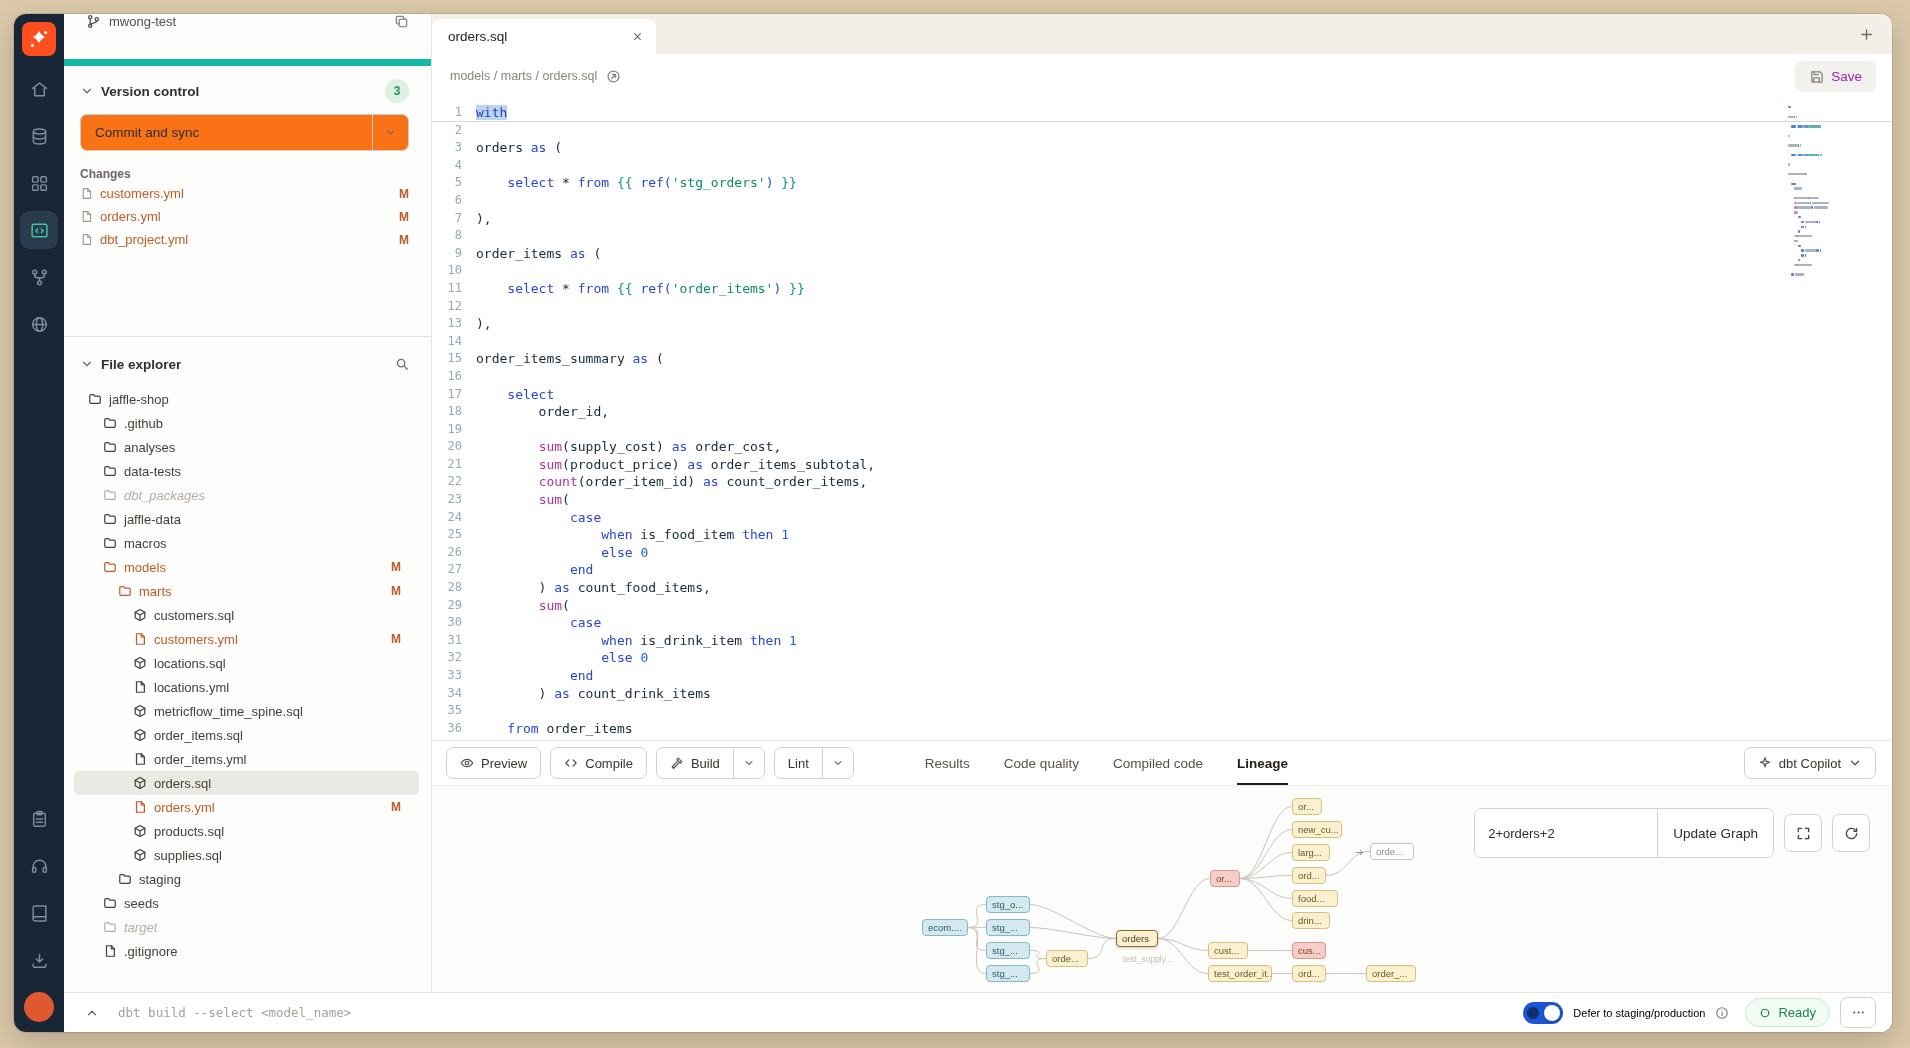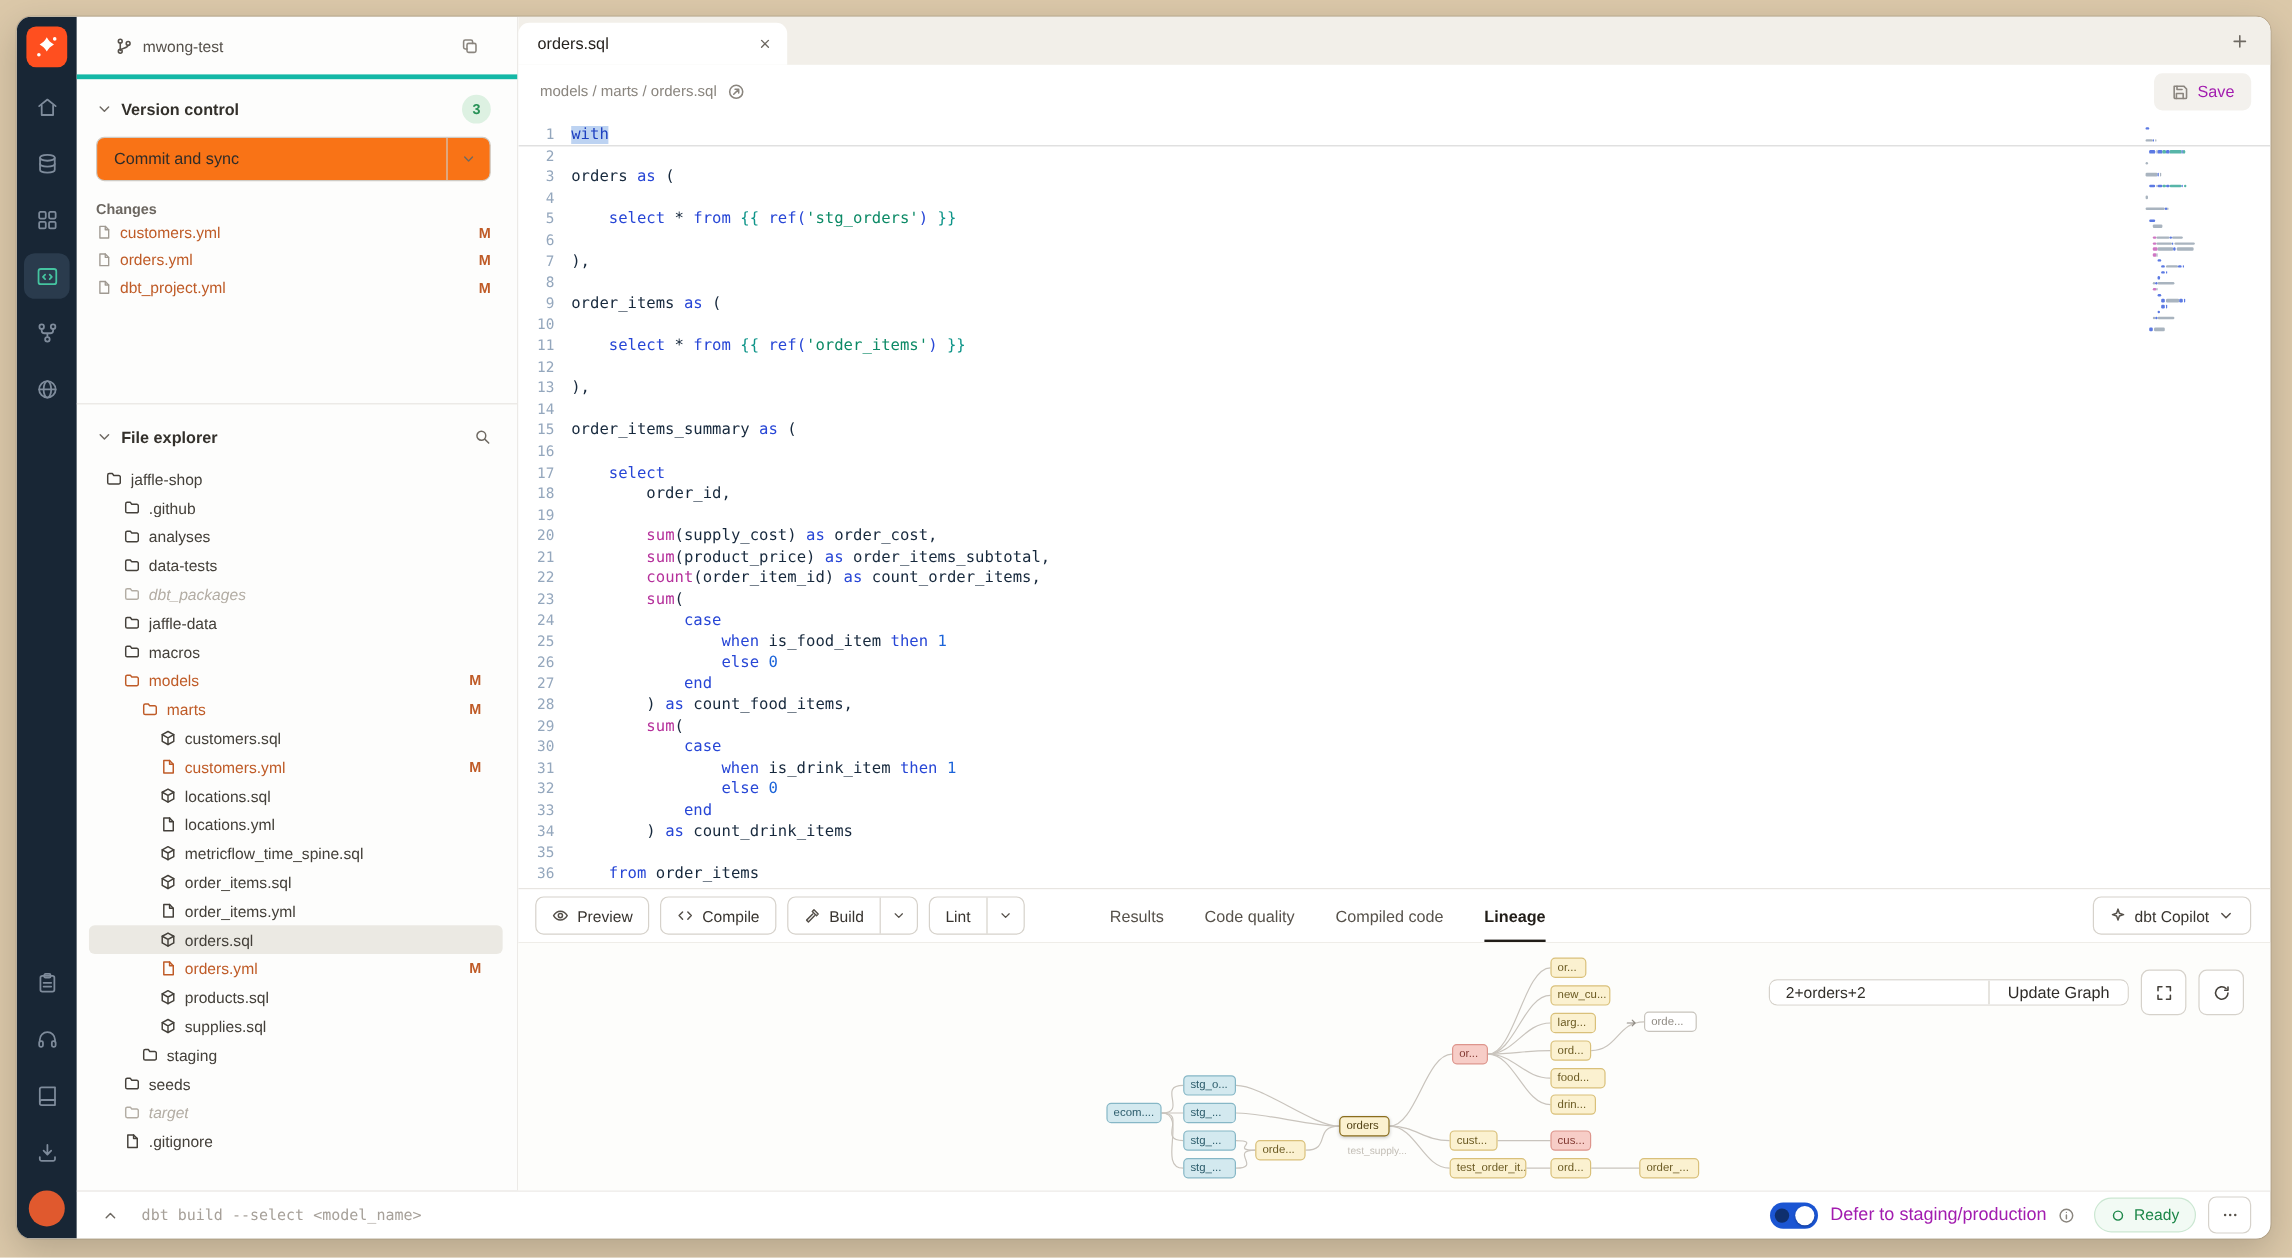--- a/index.html
+++ b/index.html
@@ -19,21 +19,21 @@
   .rail-btn svg { width:19px; height:19px; }
   .rail-btn.active { background:#2a3b4d; color:#45c4a0; }
   .rail-spacer { flex:1; }
   .avatar { width:30px; height:30px; border-radius:50%; background:#e0592e; margin-top:4px; flex:none; }
 
   .content { flex:1; display:flex; flex-direction:column; min-width:0; }
   .content-top { flex:1; display:flex; min-height:0; }
 
   
   .sidebar { width:368px; flex:none; background:#fdfdfc; border-right:1px solid #e8e5e1; display:flex; flex-direction:column; font-size:13px; color:#403c37; }
-  .sb-top { height:52px; flex:none; display:flex; align-items:center; padding:0 32px; gap:8px; border-bottom:4px solid #14b8a6; color:#56514b; }
+  .sb-top { height:52px; flex:none; display:flex; align-items:flex-start; padding:0 22px; gap:8px; border-bottom:7px solid #14b8a6; color:#56514b; }
   .sb-top .ic svg { width:15px; height:15px; }
   .sb-top .right { margin-left:auto; color:#8a857e; }
   .sec-head { display:flex; align-items:center; gap:7px; height:34px; color:#33302b; font-weight:bold; font-size:13.5px; }
   .sec-head .ic svg { width:14px; height:14px; color:#6e6962; }
   .badge { margin-left:auto; width:24px; height:24px; border-radius:50%; background:#ddf1e2; color:#279156; font-size:12px; font-weight:bold;
            display:flex; align-items:center; justify-content:center; }
   .vc-section { flex:none; height:271px; padding:8px 22px 0 16px; border-bottom:1px solid #e8e5e1; }
   .commit-btn { margin-top:6px; width:100%; height:37px; border:1px solid #cfcbc4; border-radius:7px; background:#f97316; display:flex; align-items:center;
                 font-size:13.5px; color:#2f2c29; overflow:hidden; }
   .commit-btn .lbl { padding:0 14px; flex:1; text-align:left; }
@@ -109,36 +109,36 @@
            display:flex; align-items:center; padding:0 5px; white-space:nowrap; overflow:hidden; }
   .lnode.blue { background:#d3e9ef; border-color:#86b7c6; color:#2c5c6b; }
   .lnode.yellow { background:#fbf1d0; border-color:#d9c07a; color:#6b5a22; }
   .lnode.pink { background:#f7cdc7; border-color:#dd958c; color:#833a33; }
   .lnode.ghost { background:#fff; border-color:#c7c3bc; color:#8f8a83; }
   .lnode.selected { background:#fbf1d0; border:1.5px solid #8a6d1d; color:#4e3f12; box-shadow:0 1px 3px rgba(0,0,0,.2); }
   .lnode.text { background:transparent; border:none; color:#c3beb6; font-size:8.5px; }
   .lin-arrow { position:absolute; color:#8f8a83; display:flex; }
   .lin-arrow svg { width:11px; height:11px; }
   .lin-controls { position:absolute; top:22px; right:22px; display:flex; align-items:center; gap:10px; }
-  .lin-input-group { display:flex; height:22px; border:1px solid #d6d2cb; border-radius:7px; background:#fff; overflow:hidden; }
+  .lin-input-group { display:flex; height:50px; border:1px solid #d6d2cb; border-radius:7px; background:#fff; overflow:hidden; }
   .lin-input-group input { border:none; outline:none; width:182px; padding:0 13px; font-size:13px; color:#33302b; font-family:inherit; }
   .lin-update { border:none; border-left:1px solid #d6d2cb; background:#fff; padding:0 15px; font-size:13.5px; color:#2f2c29; font-family:inherit; }
   .lin-iconbtn { width:38px; height:38px; border:1px solid #d6d2cb; border-radius:7px; background:#fff; display:flex; align-items:center; justify-content:center; color:#45413b; }
   .lin-iconbtn svg { width:15px; height:15px; }
 
   
   .statusbar { height:40px; flex:none; border-top:1px solid #e8e5e1; background:#fff; display:flex; align-items:center; padding:0 16px; gap:14px; }
   .sb-chevup { width:24px; height:24px; display:flex; align-items:center; justify-content:center; color:#6e6962; background:none; border:none; }
   .sb-chevup svg { width:14px; height:14px; }
   .cmd { color:#a6a099; font-size:12.5px; font-family:"DejaVu Sans Mono",monospace; }
   .sb-right { margin-left:auto; display:flex; align-items:center; gap:10px; }
   .toggle { width:40px; height:22px; border-radius:11px; background:#1b55d3; position:relative; flex:none; }
   .toggle::before { content:""; position:absolute; left:4px; top:5px; width:12px; height:12px; border-radius:50%; background:#0f2f6e; }
   .toggle::after { content:""; position:absolute; right:3px; top:3px; width:16px; height:16px; border-radius:50%; background:#fff; box-shadow:0 1px 2px rgba(0,0,0,.3); }
-  .defer-label { font-size:15px; color:#a21caf; }
+  .defer-label { font-size:11px; color:#000000; }
   .info-ic { color:#8a857e; display:flex; }
   .info-ic svg { width:14px; height:14px; }
   .ready-pill { height:29px; border:1px solid #cbe7d2; background:#f2faf4; color:#1d8749; border-radius:15px;
                 display:flex; align-items:center; gap:7px; padding:0 13px; font-size:13px; margin-left:6px; }
   .ready-pill svg { width:12px; height:12px; }
   .more-btn { width:36px; height:31px; border:1px solid #d6d2cb; border-radius:7px; background:#fff; display:flex; align-items:center; justify-content:center; color:#57524b; }
   .more-btn svg { width:15px; height:15px; }
   .ic { display:inline-flex; }
 </style>
 </head>

